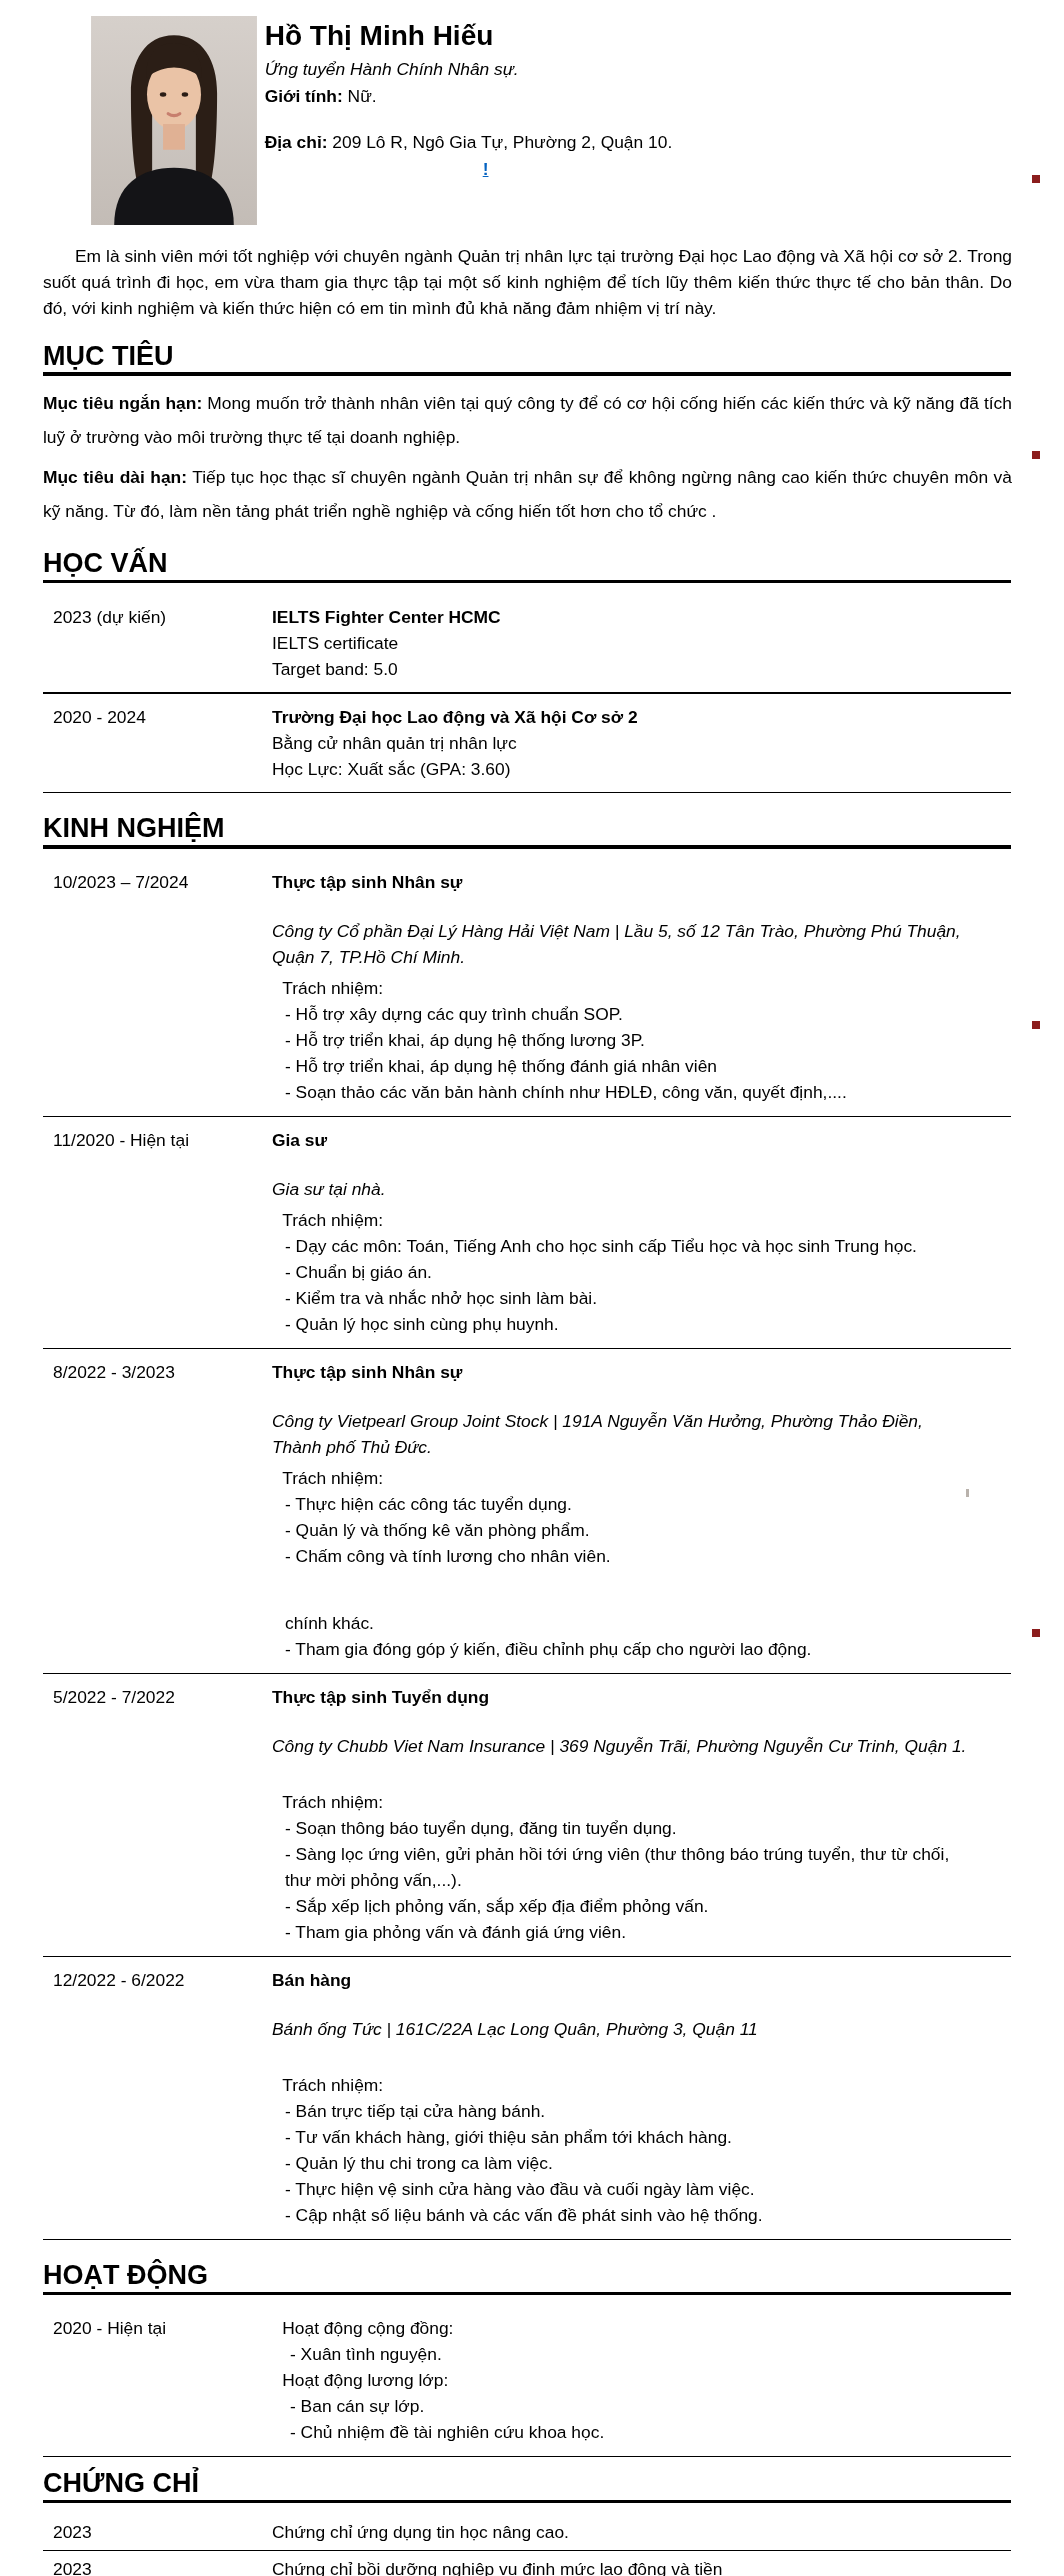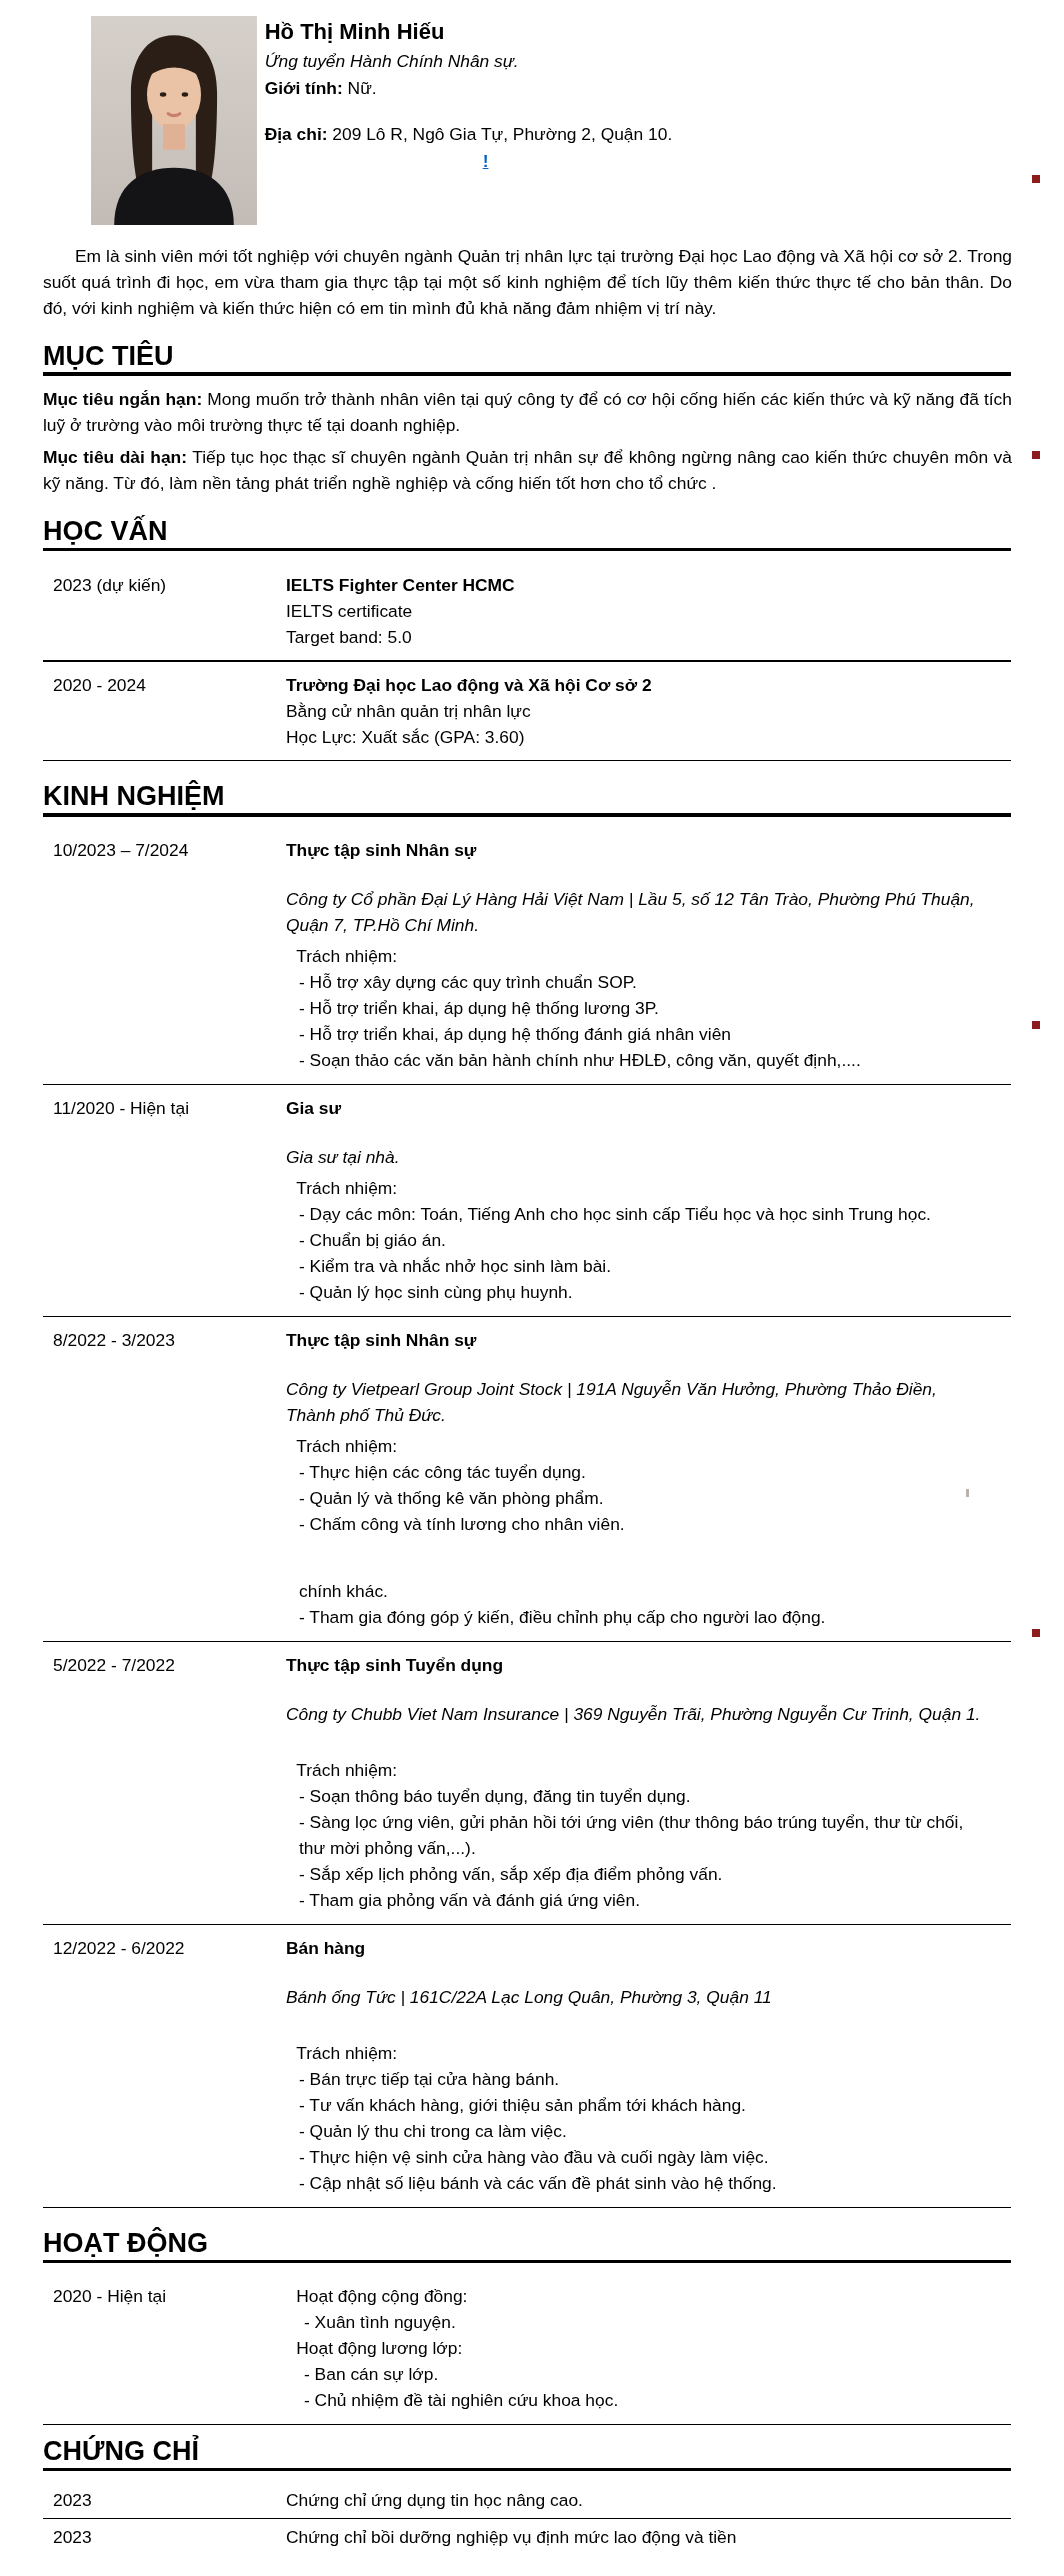--- a/index.html
+++ b/index.html
@@ -11,37 +11,37 @@
   .page { position:relative; width:1065px; height:2576px; padding-top:15.5px; box-sizing:border-box; }
 
   .b { font-weight:bold; }
   .it { font-style:italic;margin-top:23px; }
 
   
   .cv-header { display:flex; }
   .photo { flex:none; margin-left:91px; width:166px; height:209px; overflow:hidden; }
   .photo svg { display:block; }
   .header-info { margin-left:7.7px; padding-top:3.9px; }
-  h1 { margin:0; font-size:22px; line-height:1.2; font-weight:bold; }
+  h1 { margin:0; font-size:28px; line-height:1.2; font-weight:bold; }
   .subtitle { font-style:italic; margin-top:2.6px; line-height:27px; }
   .info-line { line-height:27px; }
   .addr { margin-top:19px; }
   .excl { display:inline-block; margin-left:218px; line-height:26px; color:#0563C1; text-decoration:underline; font-weight:bold; cursor:pointer; }
 
   
   .summary { margin:18px 53px 0 43px; text-align:justify; text-indent:32px; line-height:26px; }
-  .obj { margin:0 53px 6.4px 43px; text-align:justify; line-height:26px; }
+  .obj { margin:0 53px 6.4px 43px; text-align:justify; line-height:34px; }
 
   h2 { margin:22px 0 0 43px; font-size:27px; font-weight:bold; line-height:26px; }
   h2.late { margin-top:13px; }
   .rule-thick { margin:3.9px 0 10.3px 43px; width:968px; height:3.2px; background:#000; }
   .rule-thin  { margin-left:43px; width:968px; height:1.3px; background:#000; }
 
   
-  .row { display:flex; padding:10.3px 0; line-height:26px;gap:14px; }
+  .row { display:flex; padding:10.3px 0; line-height:26px; }
   .row.small { padding:6.4px 0; }
   .row.cert { padding:5.2px 0; }
   .col-date { flex:none; width:272px; padding-left:53px; box-sizing:border-box; }
   .col-content { width:696px; }
   .resp { padding-left:10.3px; margin-top:5.2px; }
   .resp.gap-before { margin-top:30px; }
   .bullets { padding-left:13px; }
   .cont-line { padding-left:13px; }
   .company { }
   .act-list .line { padding-left:10.3px; }

